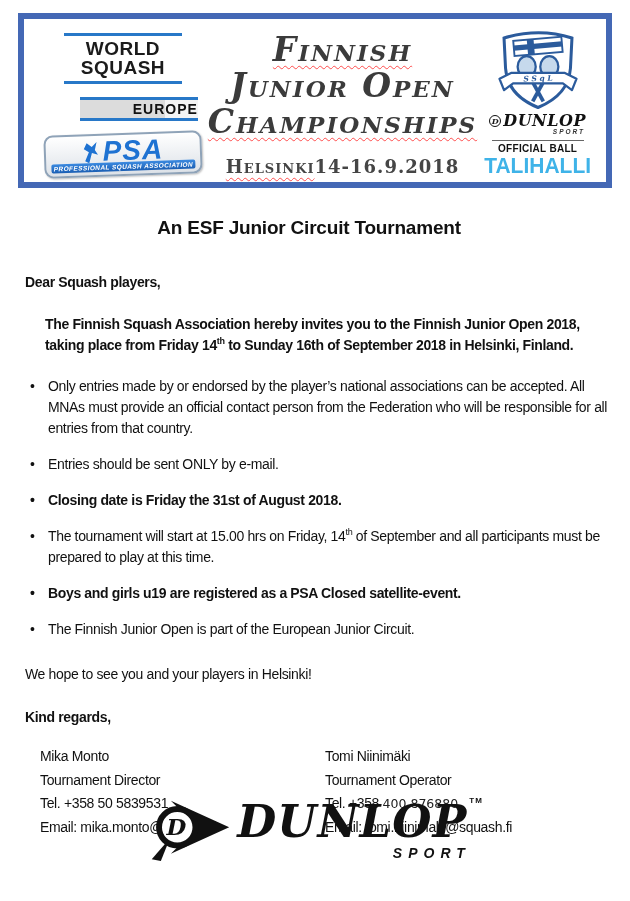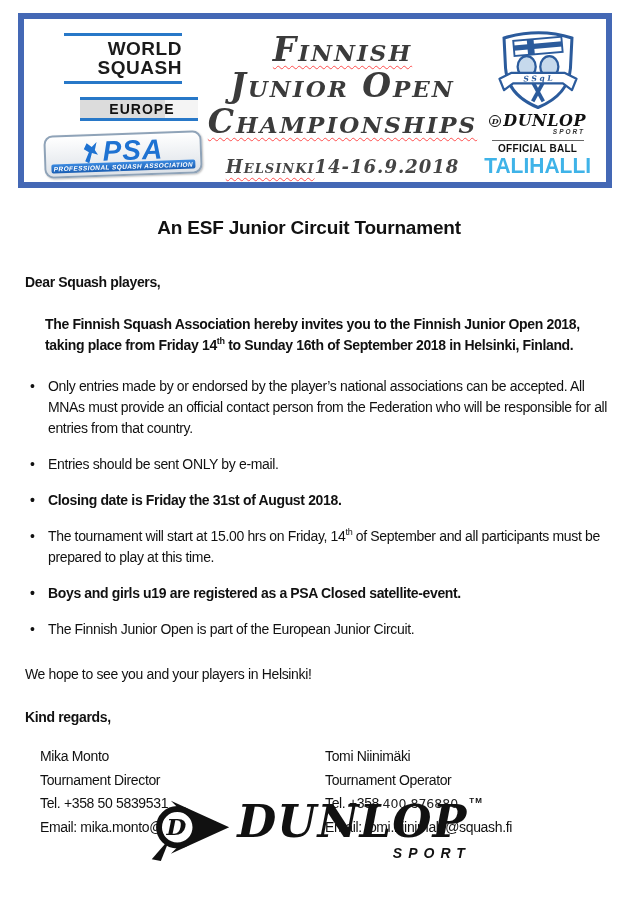--- a/index.html
+++ b/index.html
@@ -24,28 +24,28 @@
   }
   .col-left { width: 180px; display: flex; flex-direction: column; align-items: center; }
   .col-center { flex: 1; text-align: center; padding-top: 4px; }
   .col-right { width: 128px; display: flex; flex-direction: column; align-items: center; }
 
   
   .ws-logo { width: 118px; text-align: center; margin-top: 4px; }
   .ws-bar { height: 3px; background: #2878c8; }
   .ws-text {
     font-weight: 900; font-size: 19px; line-height: 1.0;
-    letter-spacing: 0.5px; color: #1b1b1b; padding: 3px 0 4px 0; text-align: right;
+    letter-spacing: 0.5px; color: #1b1b1b; padding: 3px 0 4px 0;
   }
   .europe-badge {
     width: 118px; margin-top: 13px;
     border-top: 3px solid #2878c8; border-bottom: 3px solid #2878c8;
     background: linear-gradient(90deg, #dcdcdc 0%, #dcdcdc 72%, #f4f4f4 72%);
     font-weight: 900; font-size: 14px; letter-spacing: 1px;
-    padding: 1px 0 1px 6px; text-align: center; color: #111; margin-left: 32px;
+    padding: 1px 0 1px 6px; text-align: right; color: #111; margin-left: 32px;
   }
   
   .psa-logo {
     margin-top: 12px; width: 158px; height: 48px;
     border: 2px solid #8fa3b8; border-radius: 9px;
     background: linear-gradient(#ffffff, #dde2e8);
     transform: rotate(-2deg);
     position: relative;
     display: flex; align-items: flex-start; justify-content: center;
     box-shadow: 1px 1px 2px rgba(0,0,0,0.25);
@@ -76,21 +76,21 @@
     text-decoration: underline;
     text-decoration-style: wavy;
     text-decoration-color: #ff4d4d;
     text-decoration-thickness: 1px;
     text-underline-offset: 4px;
   }
   .subtitle {
     margin-top: 16px;
     font-family: "DejaVu Serif", serif;
     font-variant: small-caps; font-weight: 700;
-    font-size: 18px; color: #454545; letter-spacing: 1px; font-style: italic;
+    font-size: 18px; color: #454545; letter-spacing: 1px;
   }
 
   
   .crest-svg { margin-top: 0px; }
   .dunlop-small { margin-top: 2px; text-align: center; line-height: 1; }
   .dunlop-small-row { display: flex; align-items: center; justify-content: center; gap: 2px; }
   .circle-d {
     display: inline-flex; width: 12px; height: 12px;
     border: 1.5px solid #111; border-radius: 50%;
     align-items: center; justify-content: center;

